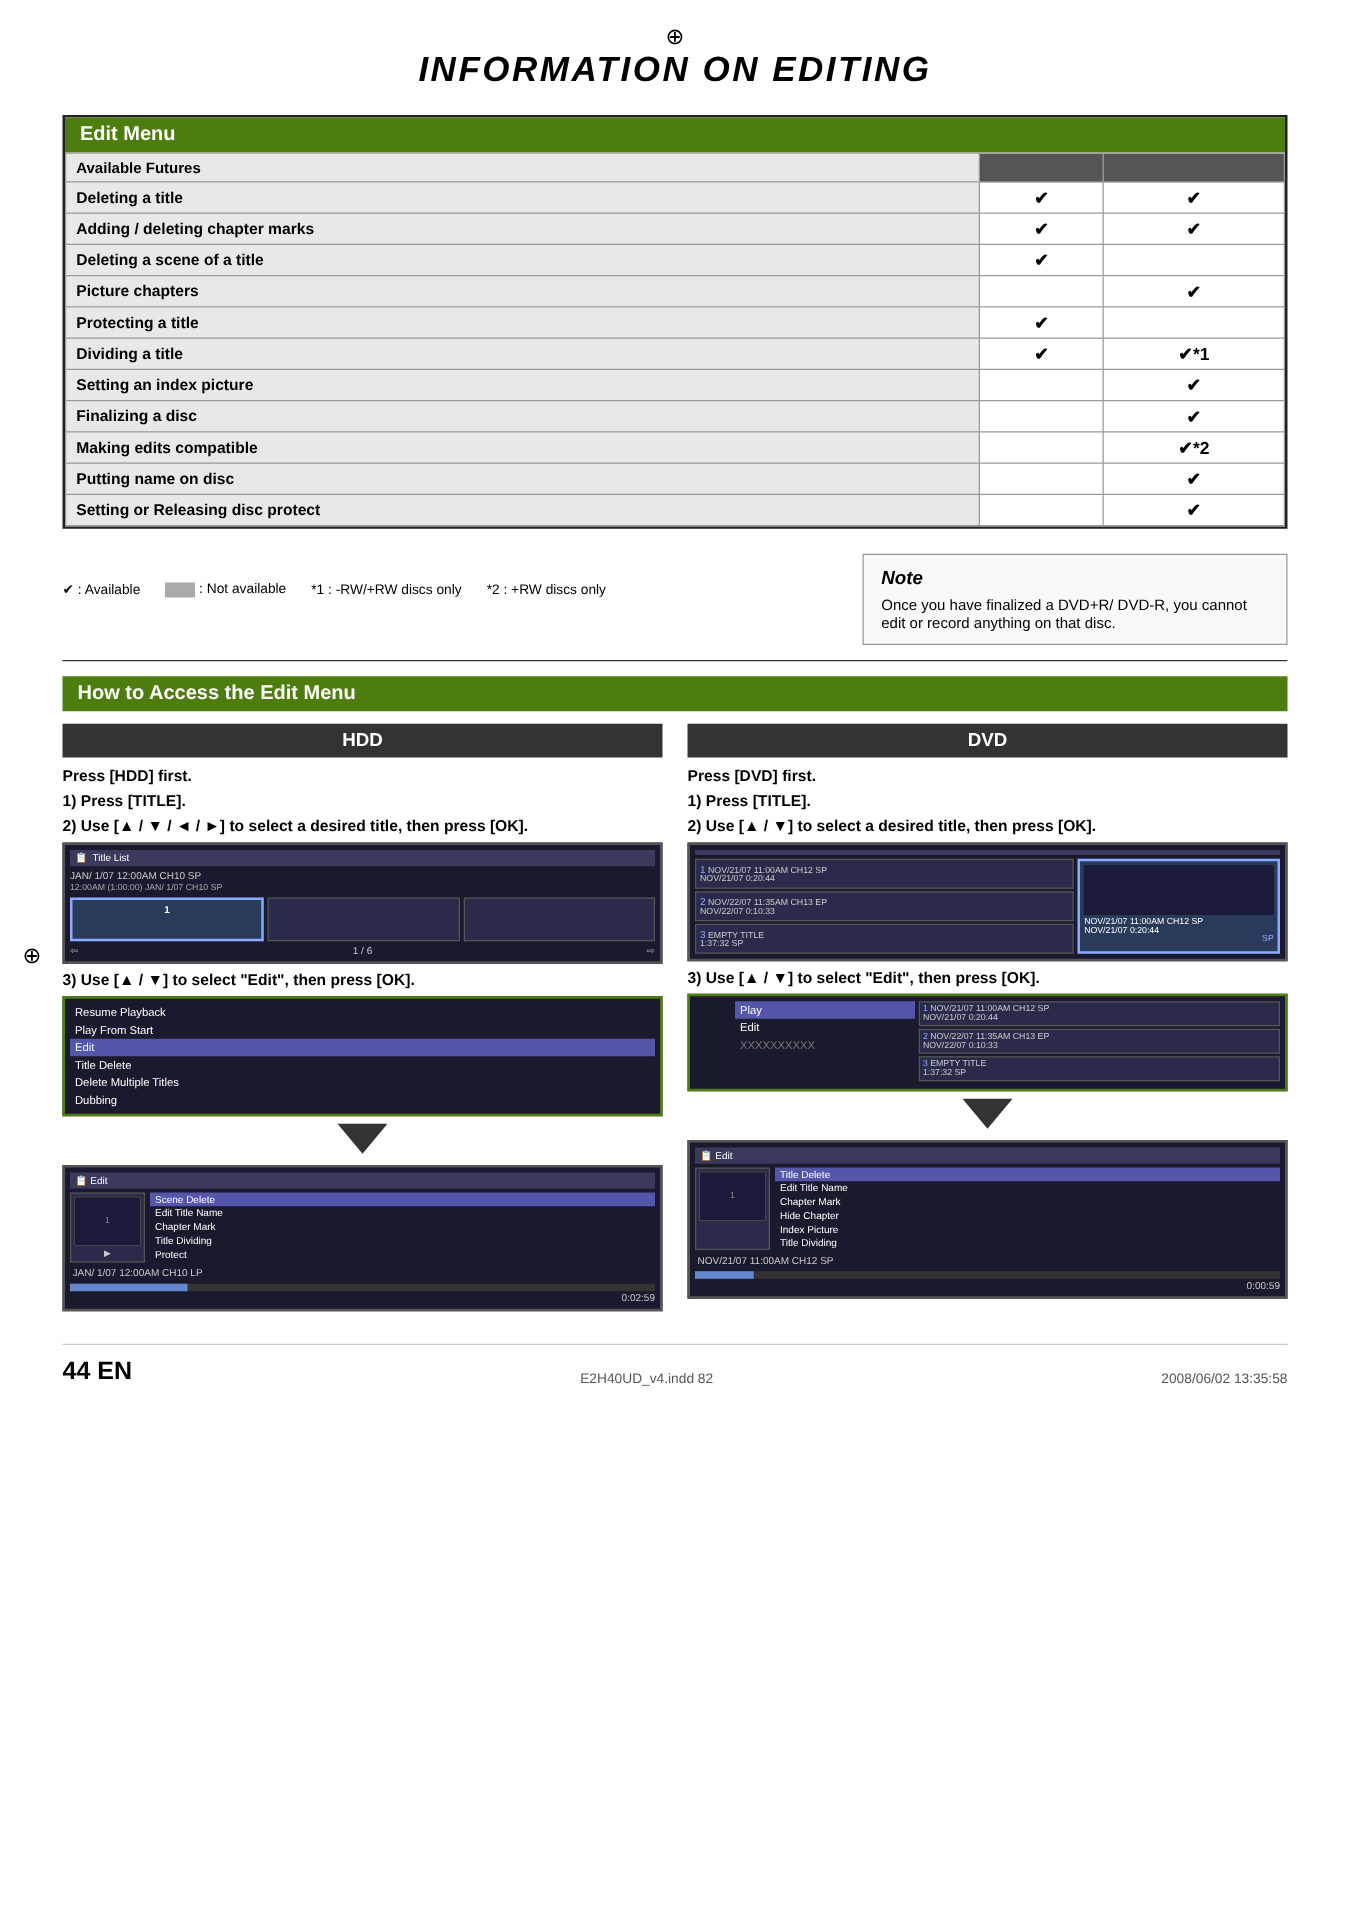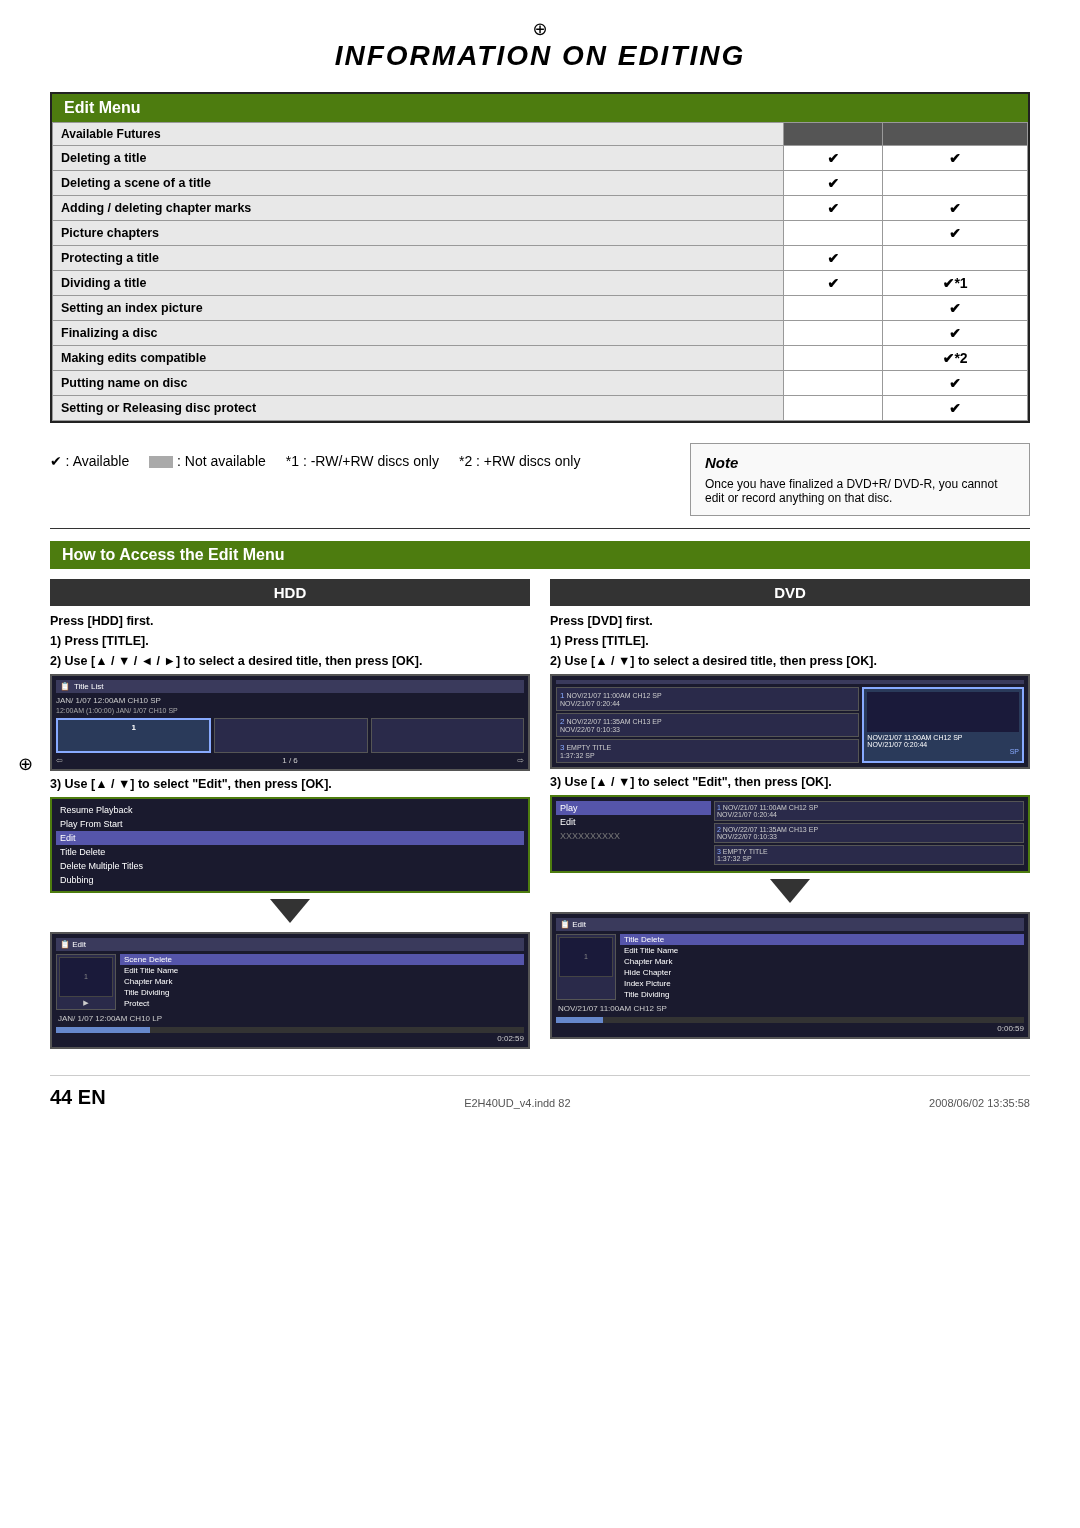--- a/index.html
+++ b/index.html
@@ -103,22 +103,22 @@
       font-style: italic;
       font-weight: bold;
       font-size: 15px;
       margin-bottom: 6px;
     }
 
     .legend-row {
       display: flex;
       align-items: center;
       gap: 20px;
-      margin-top: 10px;
-      font-size: 14px;
+      margin-top: 22px;
+      font-size: 11px;
     }
 
     
     .how-to-section {
       margin-top: 10px;
     }
     .col-half {
       flex: 1;
     }
 
@@ -297,28 +297,28 @@
               <th style="background:#555;"></th>
             </tr>
           </thead>
           <tbody id="edit-menu-tbody">
               <tr>
                 <td class="feature-col">Deleting a title</td>
                 <td class="check-col"><span class="checkmark">✔</span></td>
                 <td class="check-col"><span class="checkmark">✔</span></td>
               </tr>
               <tr>
+                <td class="feature-col">Adding / deleting chapter marks</td>
+                <td class="check-col"><span class="checkmark">✔</span></td>
+                <td class="check-col"><span class="checkmark">✔</span></td>
+              </tr>
+              <tr>
                 <td class="feature-col">Deleting a scene of a title</td>
                 <td class="check-col"><span class="checkmark">✔</span></td>
                 <td class="check-col"></td>
-              </tr>
-              <tr>
-                <td class="feature-col">Adding / deleting chapter marks</td>
-                <td class="check-col"><span class="checkmark">✔</span></td>
-                <td class="check-col"><span class="checkmark">✔</span></td>
               </tr>
               <tr>
                 <td class="feature-col">Picture chapters</td>
                 <td class="check-col"></td>
                 <td class="check-col"><span class="checkmark">✔</span></td>
               </tr>
               <tr>
                 <td class="feature-col">Protecting a title</td>
                 <td class="check-col"><span class="checkmark">✔</span></td>
                 <td class="check-col"></td>
@@ -476,21 +476,21 @@
               <div>NOV/21/07 11:00AM CH12 SP</div>
               <div>NOV/21/07 0:20:44</div>
               <div style="text-align:right; font-size:7px; color:#88aaff;">SP</div>
             </div>
           </div>
         </div>
 
         <div class="step-text">3) Use [▲ / ▼] to select "Edit", then press [OK].</div>
 
         <div class="menu-screen" id="dvd-menu-screen">
-          <div style="display:flex; gap:3px;">
+          <div style="display:flex; gap:3px;margin-left:32px;">
             <div style="flex:1;">
               <div class="menu-row highlighted">Play</div>
               <div class="menu-row">Edit</div>
               <div class="menu-row" style="color:#777;">XXXXXXXXXX</div>
             </div>
             <div style="flex:2;" id="dvd-menu-preview">
             <div style="background: rgb(42, 42, 74); border: 1px solid rgb(85, 85, 85); padding: 2px; font-size: 7px; color: rgb(204, 204, 204); margin-bottom: 2px;"><span style="color:#88aaff;">1</span> NOV/21/07  11:00AM CH12  SP<br>NOV/21/07  0:20:44</div>
                 <div style="background: rgb(42, 42, 74); border: 1px solid rgb(85, 85, 85); padding: 2px; font-size: 7px; color: rgb(204, 204, 204); margin-bottom: 2px;"><span style="color:#88aaff;">2</span> NOV/22/07  11:35AM CH13  EP<br>NOV/22/07  0:10:33</div>
                 <div style="background: rgb(42, 42, 74); border: 1px solid rgb(85, 85, 85); padding: 2px; font-size: 7px; color: rgb(204, 204, 204); margin-bottom: 2px;"><span style="color:#88aaff;">3</span> EMPTY TITLE<br>1:37:32  SP</div>
               </div>

